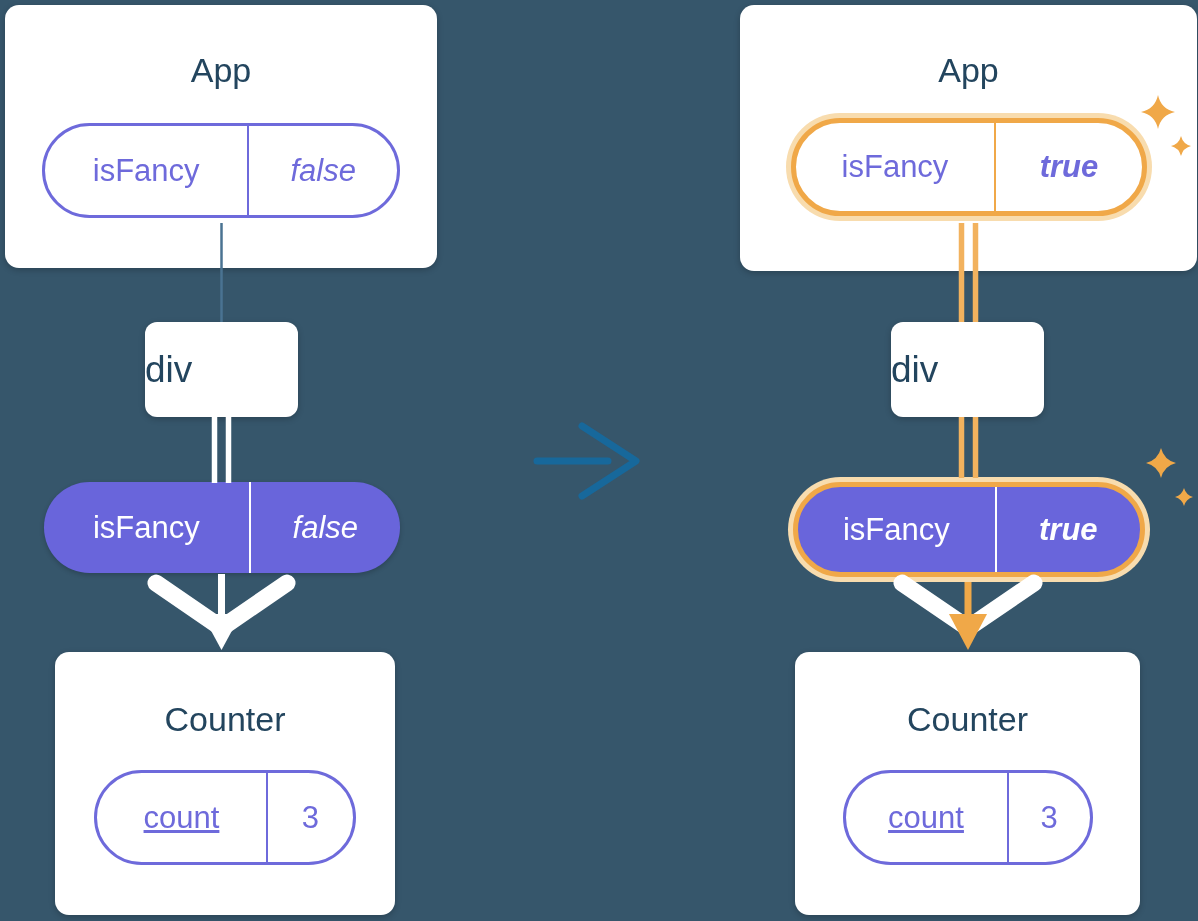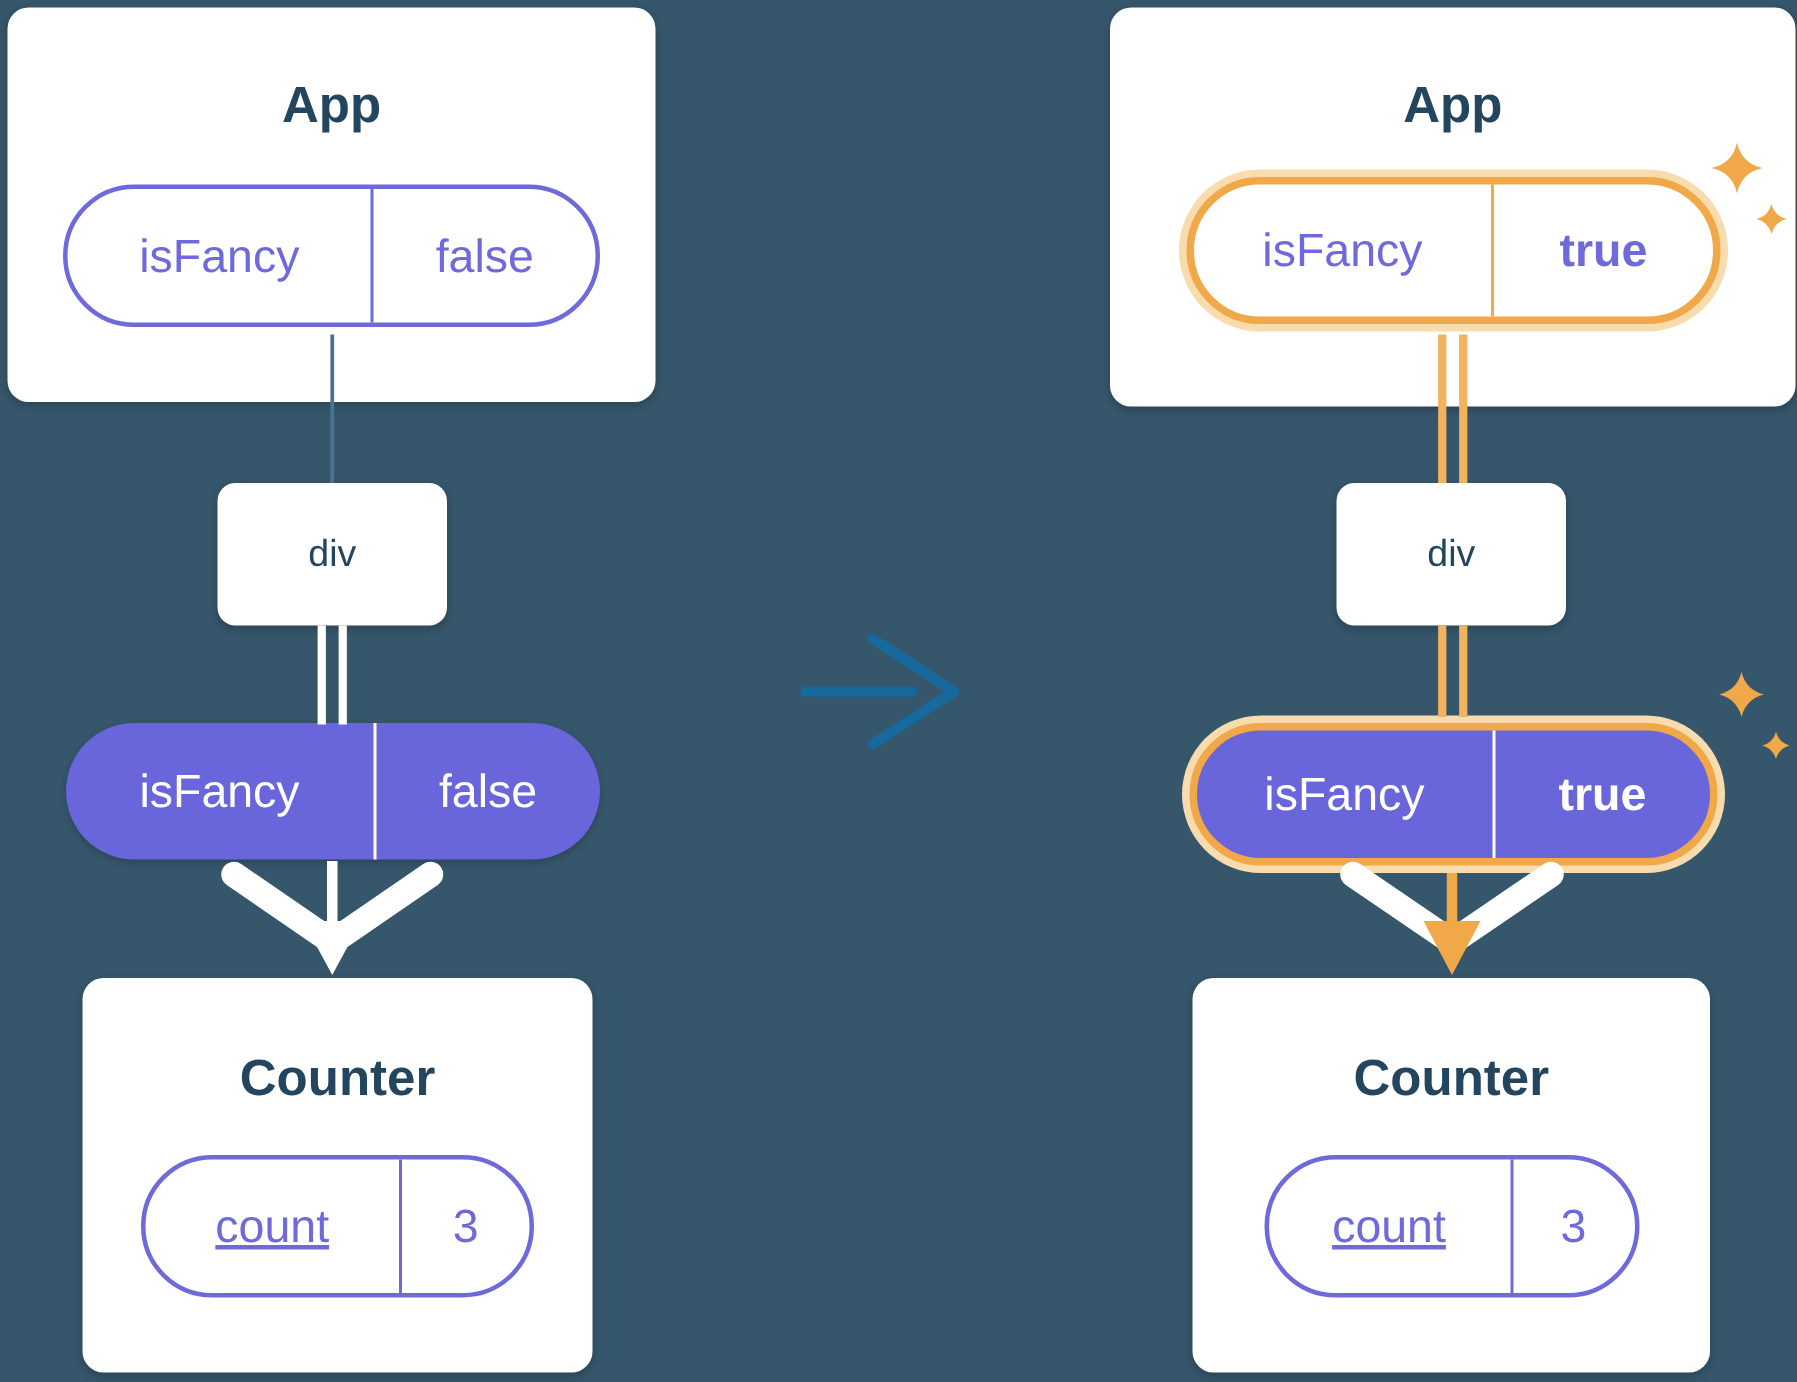--- a/index.html
+++ b/index.html
@@ -10,42 +10,42 @@
     overflow:hidden;
     font-family:"Liberation Sans","DejaVu Sans",sans-serif;
   }
   .card {
     position:absolute; background:var(--card,#fff);
     border-radius:14px;
     box-shadow:0 2px 6px rgba(0,0,0,.22);
   }
   .card-title {
     text-align:center; font-size:34px; margin-top:46px;
-    color:var(--title-text,#23455E); font-weight:bold;
+    color:var(--title-text,#23455E); font-weight:normal;
   }
   .div-card {
-    display:flex; align-items:center; justify-content:center;
-    font-size:25px; color:var(--title-text,#23455E); border-radius:12px;
+    display:flex; align-items:center; justify-content:flex-start;
+    font-size:37px; color:var(--title-text,#23455E); border-radius:12px;
   }
   .pill {
     position:absolute; left:50%; transform:translateX(-50%);
     display:flex; align-items:stretch; border-radius:60px; background:#fff;
   }
   .pill .cell { display:flex; align-items:center; justify-content:center; font-size:31px; }
   .pill.outlined { border:3px solid var(--purple,#6E6ADB); color:var(--purple,#6E6ADB); }
   .pill.outlined .cell + .cell { border-left:2px solid var(--purple,#6E6ADB); }
   .pill.filled { background:var(--purple-fill,#6965DB); color:#fff; box-shadow:0 2px 5px rgba(0,0,0,.2); }
   .pill.filled .cell + .cell { border-left:2.5px solid #fff; }
   .pill.highlight { border:5px solid var(--orange,#F0A848); box-shadow:0 0 0 5px var(--orange-glow,#F8DCAE); }
   .pill.highlight.outlined .cell + .cell { border-left:2px solid var(--orange,#F0A848); }
   .pill.highlight.filled { box-shadow:0 0 0 5px var(--orange-glow,#F8DCAE); }
   .pill.highlight.filled .cell + .cell { border-left:2.5px solid #fff; }
   .standalone { left:auto; transform:none; }
   .bold { font-weight:bold; }
-  .w58 { width:57.5%;border-radius:22px; } .w42 { width:42.5%; }
+  .w58 { width:57.5%;border-radius:22px; } .w42 { width:42.5%;font-style:italic; }
   .w66 { width:66%;text-decoration:underline; }   .w34 { width:34%; }
 
   .overlay { position:absolute; inset:0; z-index:5; pointer-events:none; }
   .line-blue { stroke:var(--connector-blue,#4A7392); stroke-width:2.5; }
   .dbl-white { stroke:#fff; stroke-width:5.5; }
   .dbl-orange { stroke:var(--orange-line,#F2B25E); stroke-width:5.5; }
   .chevron { stroke:#fff; stroke-width:17; fill:none; stroke-linecap:round; stroke-linejoin:round; }
   .arrow-shaft-white { stroke:#fff; stroke-width:7; }
   .arrow-head-white { fill:#fff; }
   .arrow-shaft-orange { stroke:var(--orange,#F0A848); stroke-width:7; }

